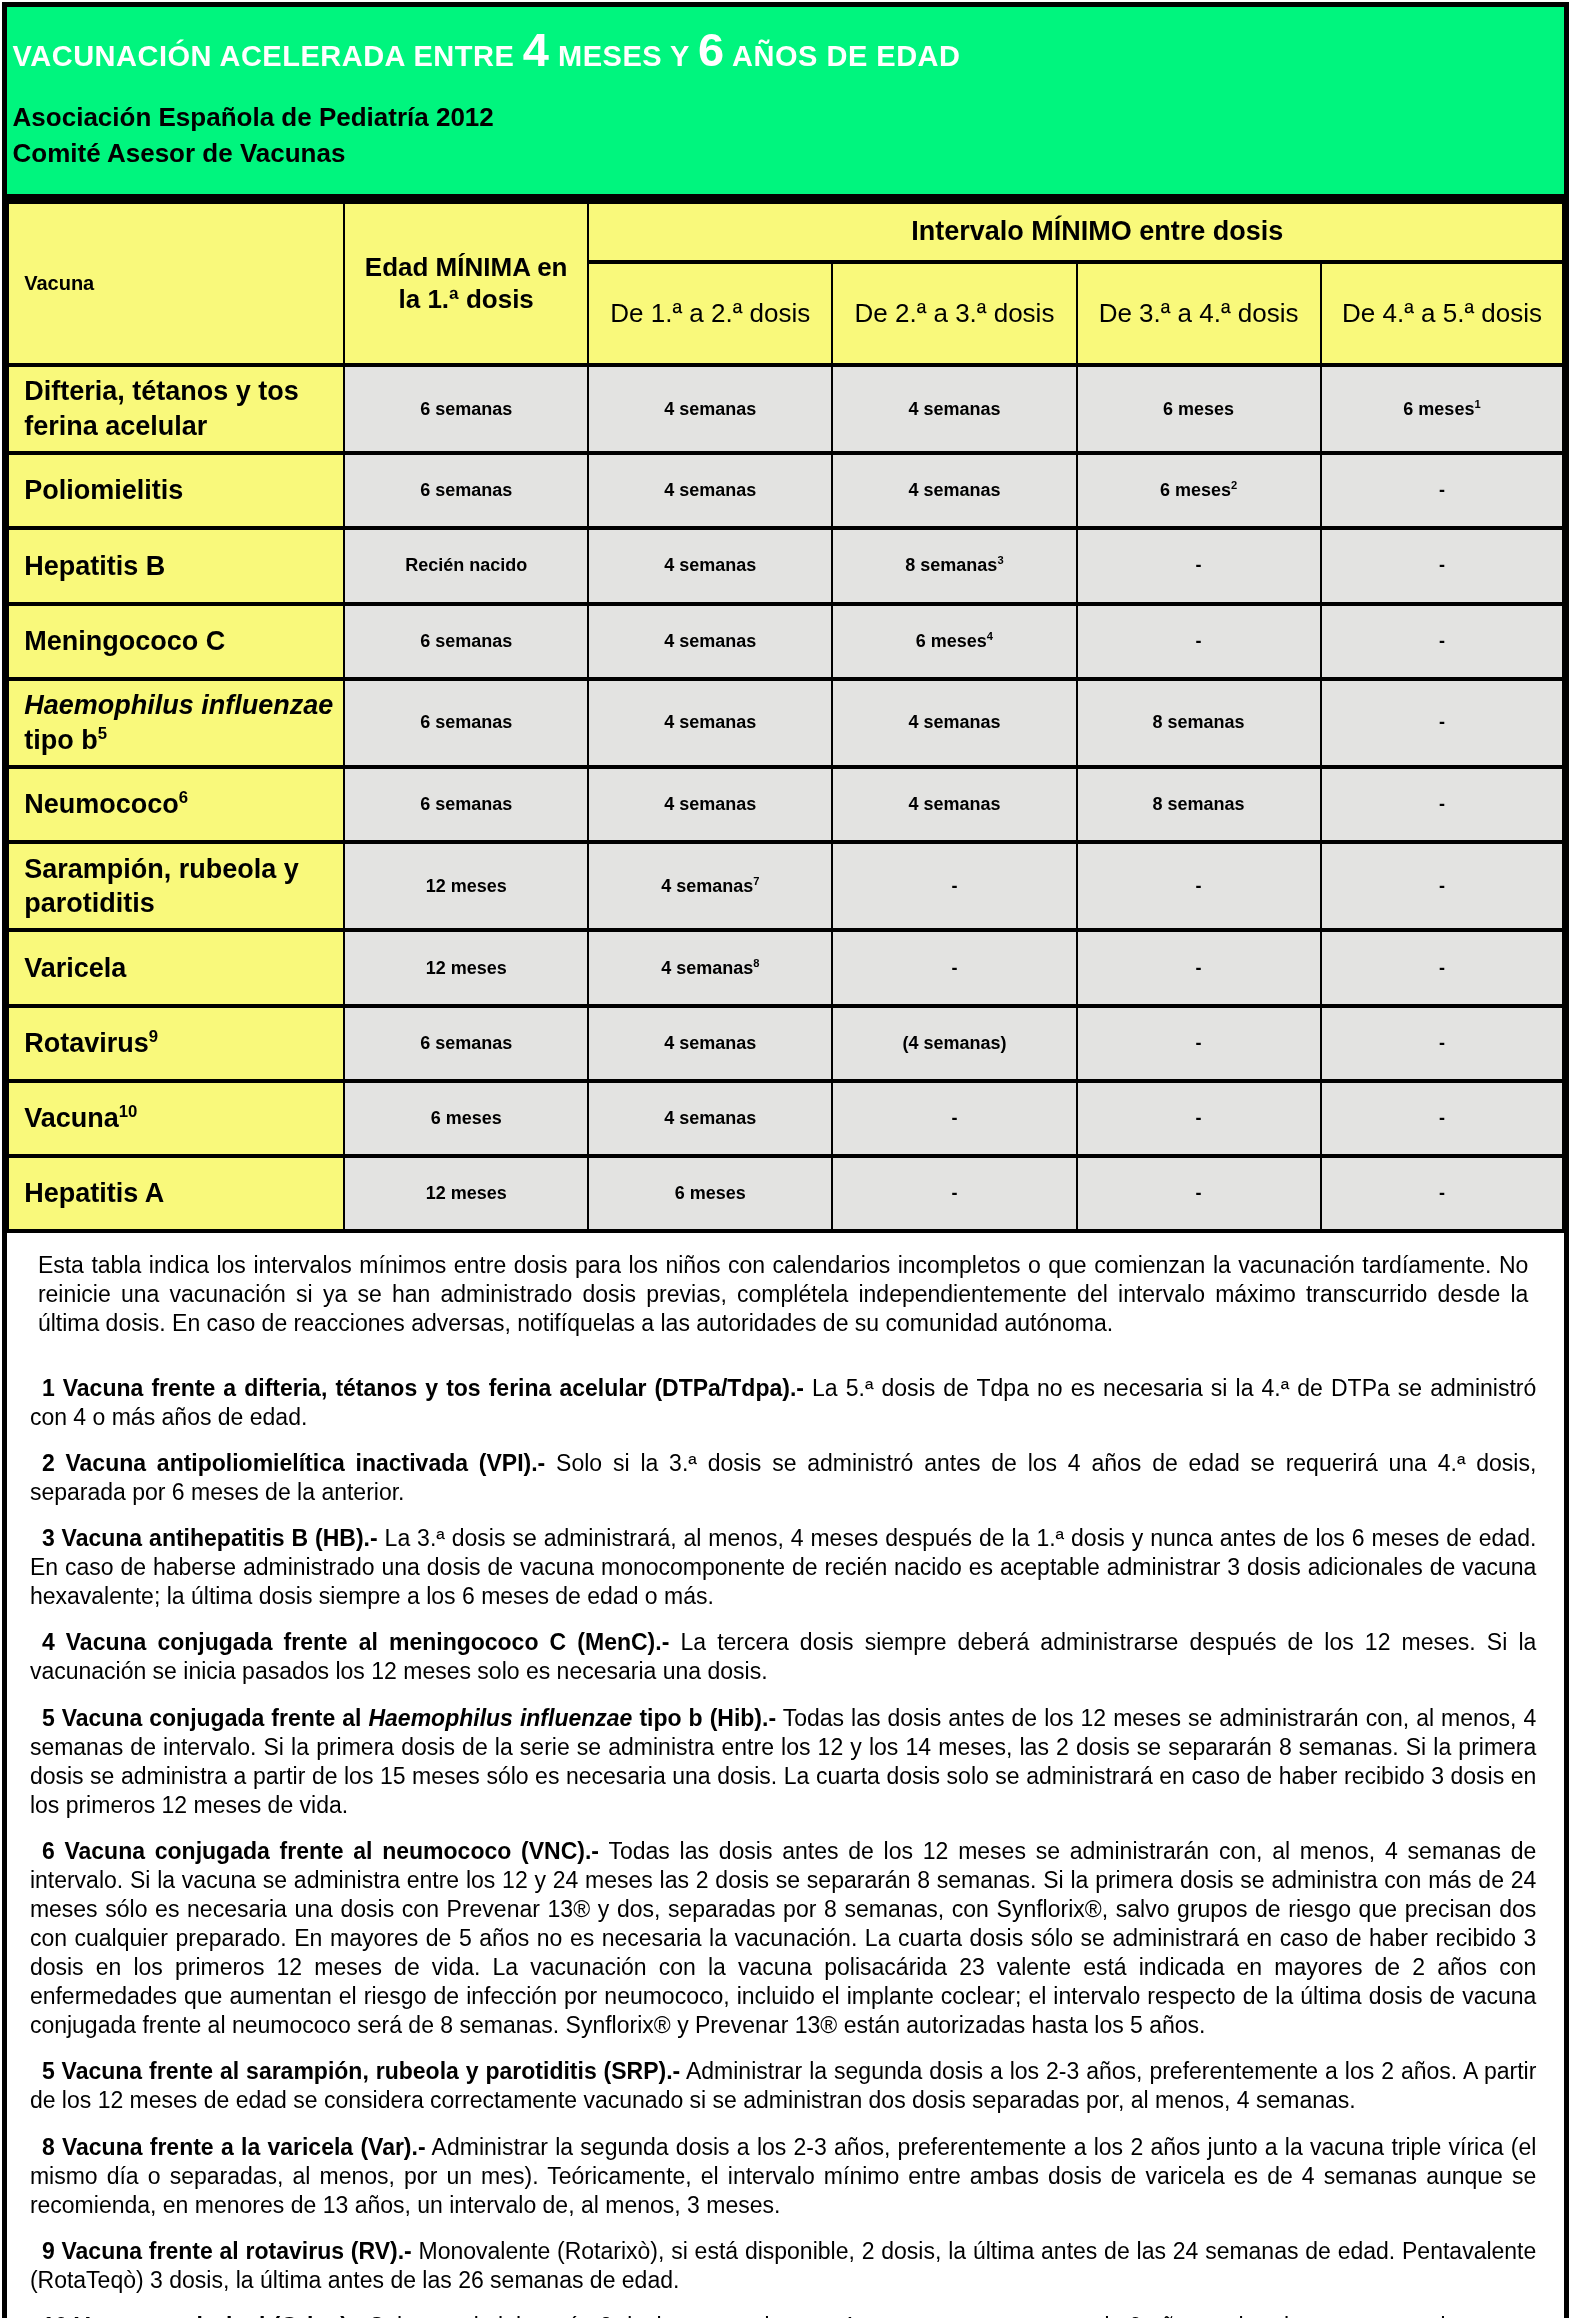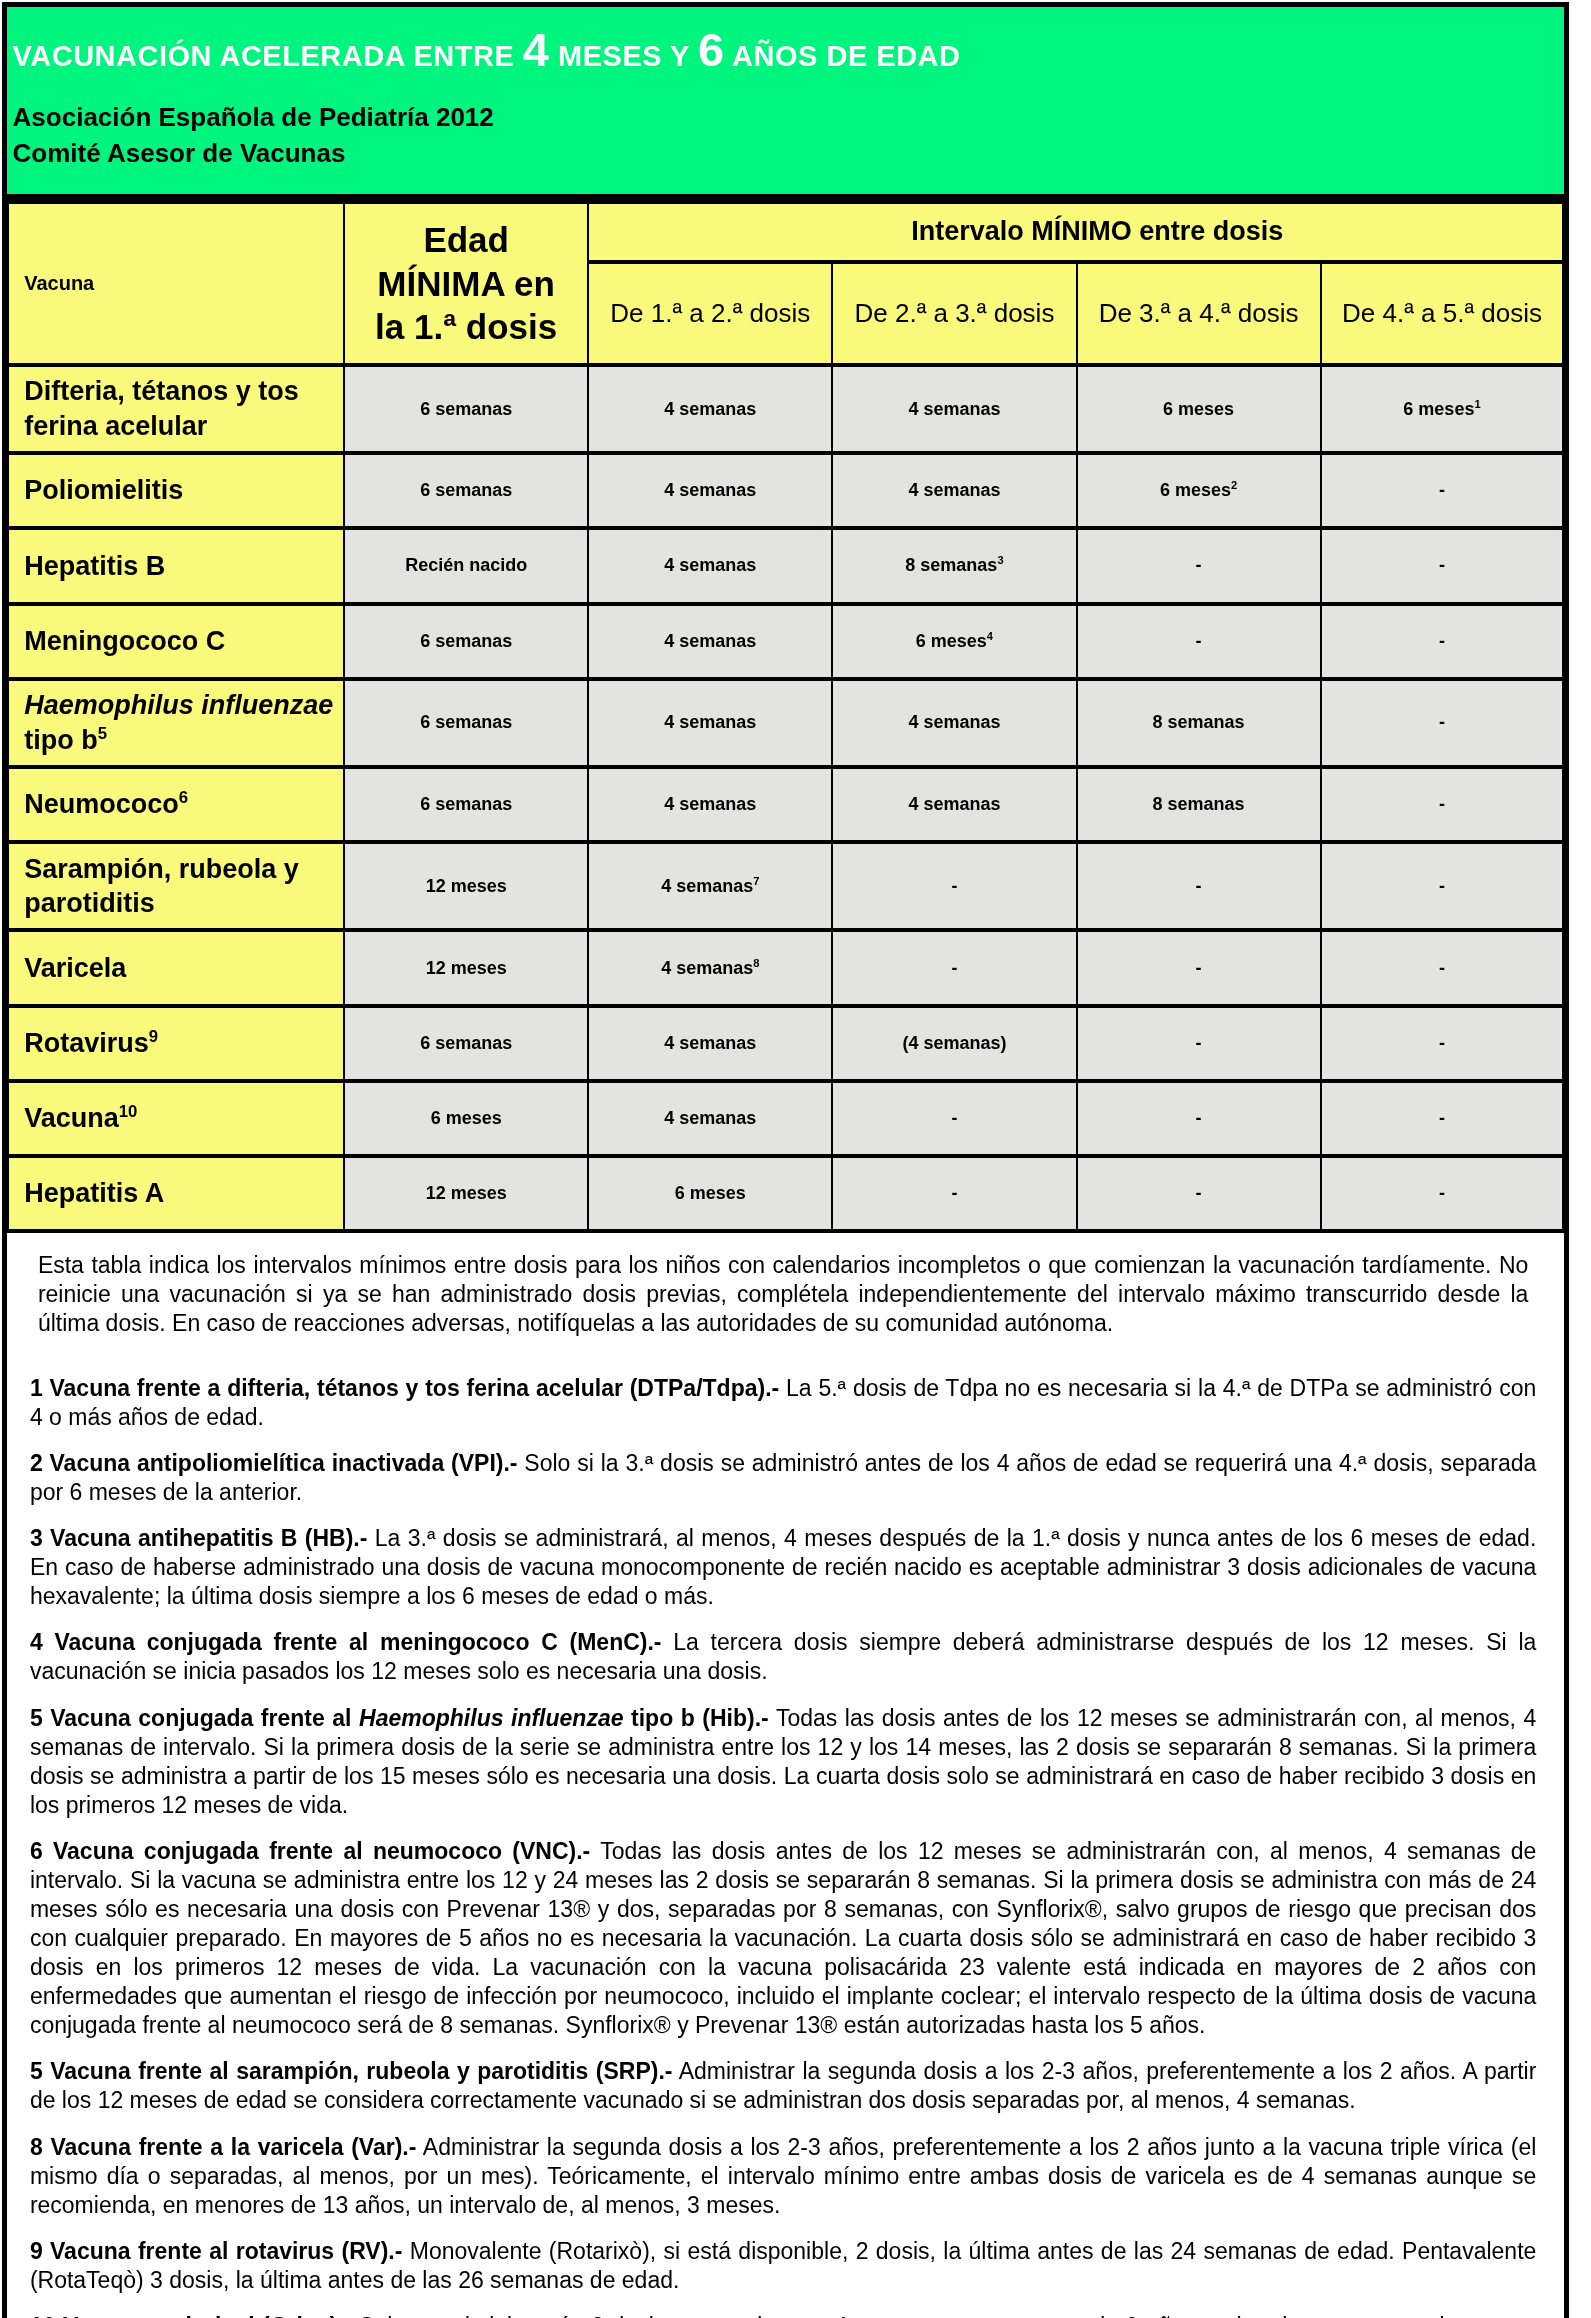--- a/index.html
+++ b/index.html
@@ -56,21 +56,21 @@
     text-align:center;
     vertical-align:middle;
     overflow:hidden;
   }
   thead th{background:var(--yellow);}
   .vacuna-head{
     font-weight:bold;font-size:20px;
     text-align:left;padding-left:15px;
   }
   .minage-head{
-    font-weight:bold;font-size:35px;
+    font-weight:bold;font-size:26px;
     padding:0 19px;line-height:1.25;
   }
   .group-head{
     font-weight:bold;font-size:27px;
     height:54px;
     padding-left:44px;
   }
   .dose-head{
     font-weight:normal;font-size:26px;
     height:97px;
@@ -96,21 +96,21 @@
   
   .notes{
     padding:17.3px 28px 16px 22.7px;
     font-size:23px;
     line-height:29px;
     text-align:justify;
   }
   .intro{margin:0 8px 36px;}
   .note{margin:0 0 17.3px;}
   .note:last-child{margin-bottom:2.2px;}
-  .note b{font-weight:bold;}
+  .note b{font-weight:bold;margin-left:12px;}
   .note i,tbody th i{font-style:italic;}
 </style>
 </head>
 <body>
 
 <div class="page">
 
   <header class="green-header">
     <div class="main-title"><span>VACUNACIÓN ACELERADA ENTRE </span><span class="big">4</span><span> MESES Y </span><span class="big">6</span><span> AÑOS DE EDAD</span></div>
     <div class="subtitle first">Asociación Española de Pediatría 2012</div>

